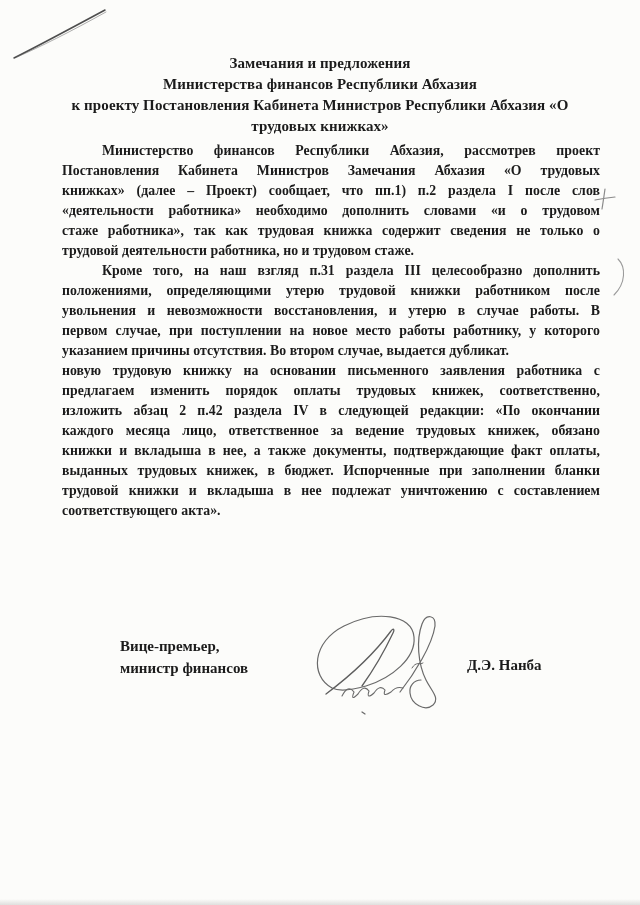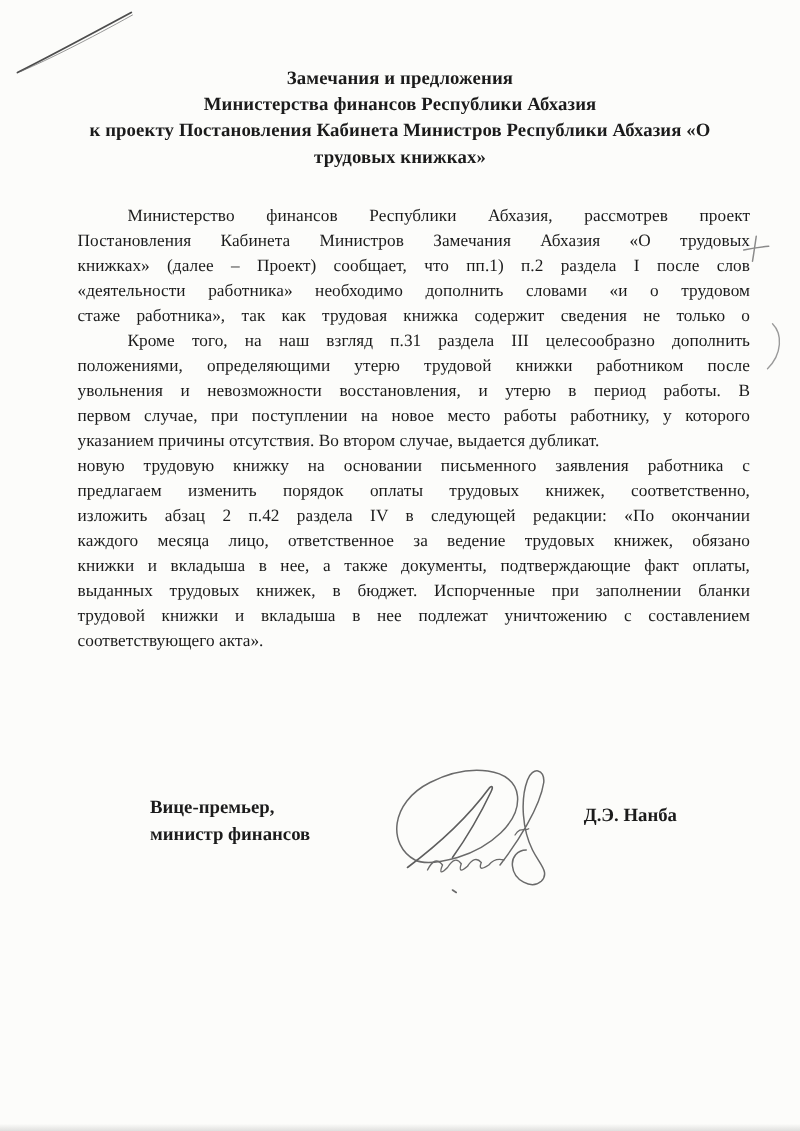--- a/index.html
+++ b/index.html
@@ -31,25 +31,26 @@
     width: 560px;
     text-align: center;
     font-weight: bold;
     font-size: 15px;
     line-height: 21px;
     letter-spacing: 0.1px;
   }
 
   .doc-body {
     position: absolute;
-    top: 163px;
+    top: 141px;
     left: 62px;
     width: 538px;
     font-size: 13.8px;
     letter-spacing: 0.05px;
+    font-weight: bold;
   }
   .para { margin: 0; }
   .para .line {
     height: 20px;
     line-height: 20px;
     text-align: justify;
     text-align-last: justify;
     overflow: hidden;
     white-space: normal;
   }
@@ -61,21 +62,21 @@
     position: absolute;
     left: 120px;
     top: 5px;
     font-weight: bold;
     font-size: 15px;
     line-height: 22px;
   }
   .sig-name {
     position: absolute;
     left: 467px;
-    top: 15px;
+    top: 27px;
     font-weight: bold;
     font-size: 15px;
   }
   .sig-svg { position: absolute; left: 292px; top: -26px; }
 
   .pen-stroke-topleft { position: absolute; left: 8px; top: 2px; }
   .plus-mark { position: absolute; left: 592px; top: 186px; }
   .hook-mark { position: absolute; left: 608px; top: 256px; }
 </style>
 </head>
@@ -95,25 +96,26 @@
     <div>трудовых книжках»</div>
   </div>
 
   <div class="doc-body">
       <div class="para">
         <div class="line first">Министерство финансов Республики Абхазия, рассмотрев проект</div>
         <div class="line">Постановления Кабинета Министров Замечания Абхазия «О трудовых</div>
         <div class="line">книжках» (далее – Проект) сообщает, что пп.1) п.2 раздела I после слов</div>
         <div class="line">«деятельности работника» необходимо дополнить словами «и о трудовом</div>
         <div class="line">стаже работника», так как трудовая книжка содержит сведения не только о</div>
+        <div class="line last">трудовой деятельности работника, но и трудовом стаже.</div>
       </div>
       <div class="para">
         <div class="line first">Кроме того, на наш взгляд п.31 раздела III целесообразно дополнить</div>
         <div class="line">положениями, определяющими утерю трудовой книжки работником после</div>
-        <div class="line">увольнения и невозможности восстановления, и утерю в период работы. В</div>
+        <div class="line">увольнения и невозможности восстановления, и утерю в случае работы. В</div>
         <div class="line">первом случае, при поступлении на новое место работы работнику, у которого</div>
         <div class="line last">указанием причины отсутствия. Во втором случае, выдается дубликат.</div>
         <div class="line">новую трудовую книжку на основании письменного заявления работника с</div>
       </div>
       <div class="para">
         <div class="line">предлагаем изменить порядок оплаты трудовых книжек, соответственно,</div>
         <div class="line">изложить абзац 2 п.42 раздела IV в следующей редакции: «По окончании</div>
         <div class="line">каждого месяца лицо, ответственное за ведение трудовых книжек, обязано</div>
         <div class="line">книжки и вкладыша в нее, а также документы, подтверждающие факт оплаты,</div>
         <div class="line">выданных трудовых книжек, в бюджет. Испорченные при заполнении бланки</div>

